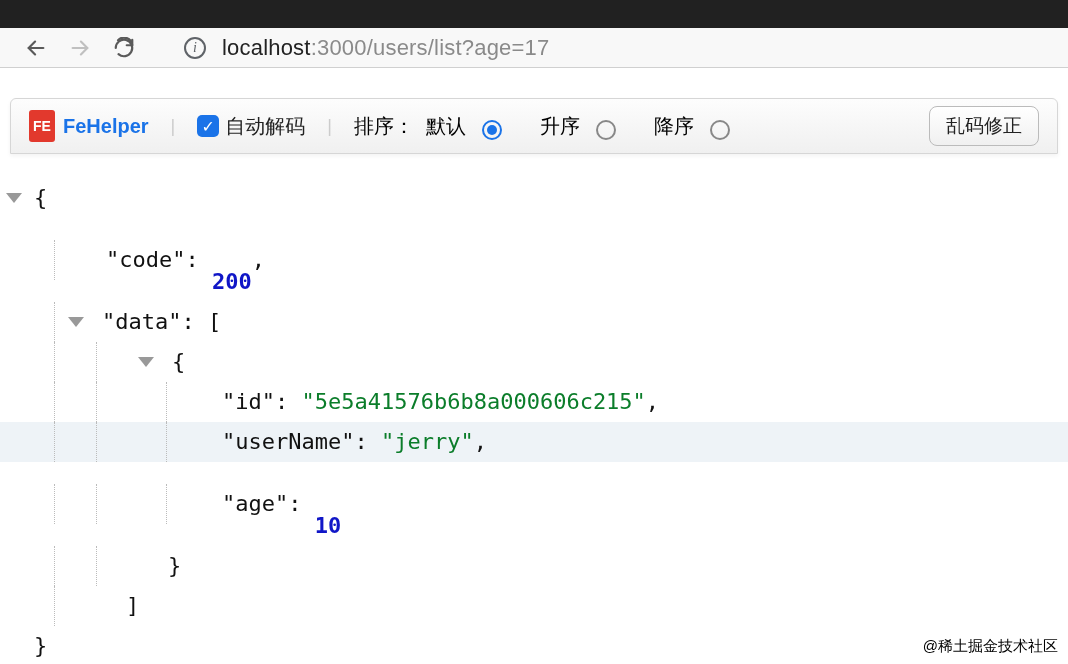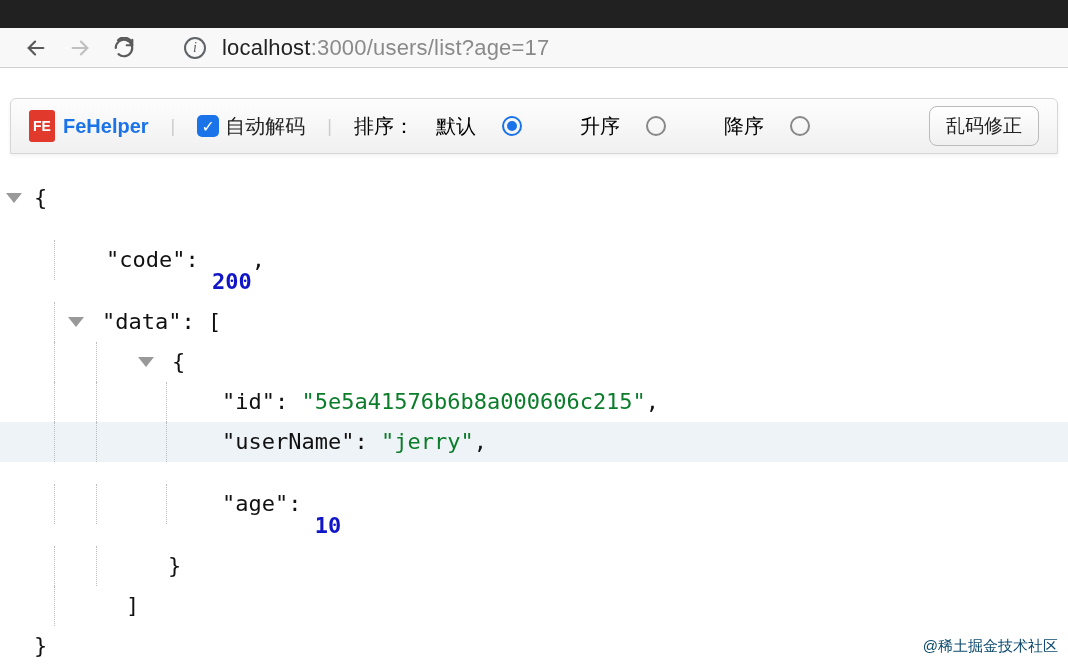--- a/index.html
+++ b/index.html
@@ -60,21 +60,21 @@
     border-radius: 3px; margin-right: 8px;
   }
   .fe-name { color: #1a73e8; font-weight: 700; }
   .sep { color: #ccc; margin: 0 22px; font-size: 18px; }
   .chk {
     width: 22px; height: 22px; background: #1a73e8; border-radius: 5px;
     display: inline-flex; align-items: center; justify-content: center;
     color: #fff; font-size: 16px; margin-right: 6px; vertical-align: middle;
   }
   .ext-bar label { color: #222; }
-  .sort-group { display: flex; align-items: center; gap: 22px; }
+  .sort-group { display: flex; align-items: flex-end; gap: 12px; }
   .radio {
     width: 20px; height: 20px; border: 2px solid #888; border-radius: 50%;
     display: inline-flex; align-items: center; justify-content: center;
     margin-left: 4px; margin-right: 4px; vertical-align: middle;
   }
   .radio.checked { border-color: #1a73e8; }
   .radio.checked::after { content:""; width: 10px; height: 10px; background:#1a73e8; border-radius:50%; }
   .fix-btn {
     margin-left: auto;
     padding: 6px 16px;
@@ -108,21 +108,21 @@
   .colon { color:#111; }
   .num { color: #1016c7; font-weight: 600; margin-top: 44px; }
   .str { color: #0b7d2a; }
   .punct { color: #111; }
   .hl-row { background:#eef3f7; width:100%; }
   .col0 { width: 34px; display:flex; justify-content:center; }
   .gut { width: 20px; display:inline-flex; justify-content:center; }
 
   .watermark {
     position: absolute; right: 10px; bottom: 8px;
-    font-size: 15px; color: #0c4a6e;
+    font-size: 15px; color: #000000;
   }
 </style>
 </head>
 <body>
 
 <div class="browser-toolbar">
   <div class="nav-btn">
     <svg width="22" height="22" viewBox="0 0 24 24" fill="none" stroke="#5a5a5a" stroke-width="2.4" stroke-linecap="round" stroke-linejoin="round">
         <line x1="20" y1="12" x2="4" y2="12"></line>
         <polyline points="11 5 4 12 11 19"></polyline>

